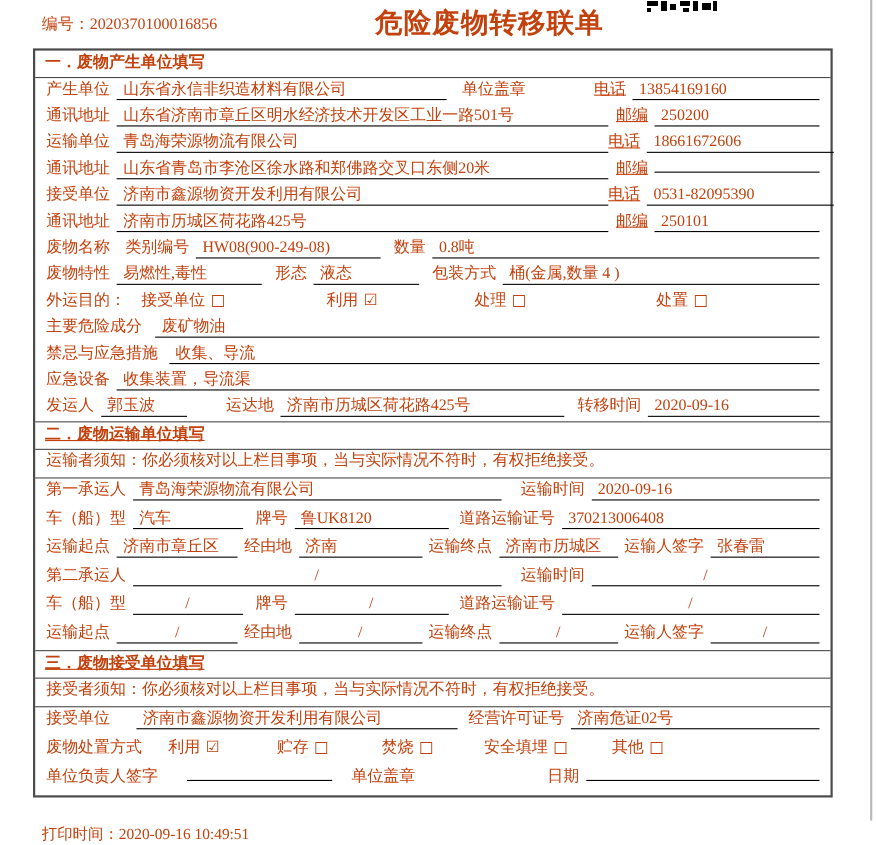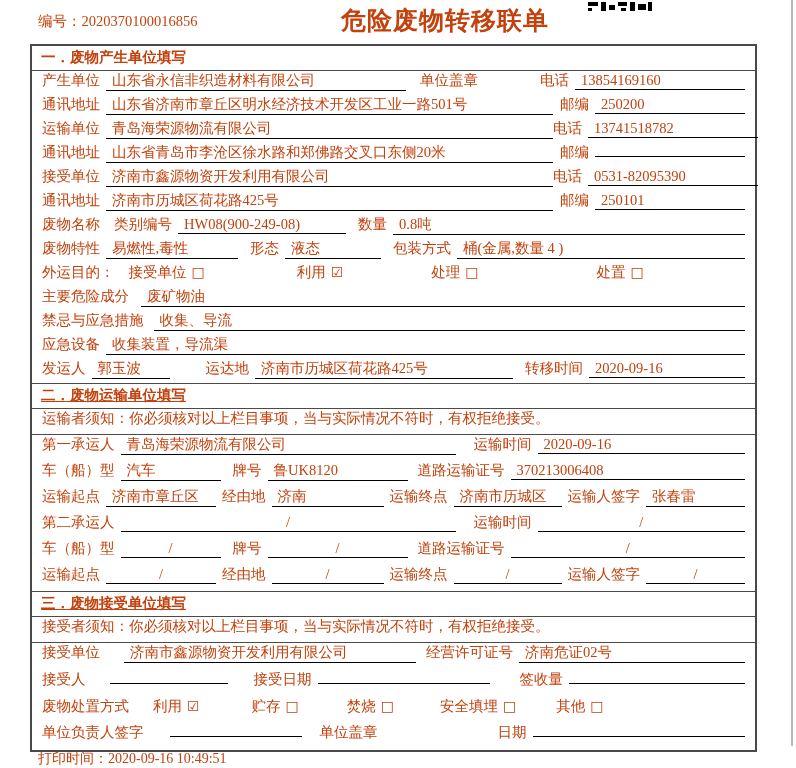--- a/index.html
+++ b/index.html
@@ -20,21 +20,21 @@
   .row{display:flex;align-items:baseline;padding:0 10px;height:24px;box-sizing:border-box;}
   .sec2 .row,.sec3 .row{height:26px;}
   .lbl{white-space:nowrap;flex-shrink:0;}
   .val{border-bottom:1px solid #000;padding:0 6px;white-space:nowrap;overflow:hidden;
        box-sizing:border-box;flex-shrink:0;margin-left:6px;}
   .grow{flex-grow:1;flex-shrink:1;}
   .center{text-align:center;}
   .notice-row{border-bottom:1px solid #4a4a4a;}
   .opt{white-space:nowrap;flex-shrink:0;}
   .box{font-family:"DejaVu Sans",sans-serif;font-size:14px;padding-left:5px;}
-  .pushR{margin-left:auto;}
+  .pushR{margin-left:auto;text-decoration:underline;}
   .print-time{position:absolute;left:38px;top:750px;font-size:14px;white-space:nowrap;}
 </style>
 </head>
 <body>
 
 <div class="page">
 
   <div class="serial"><span>编号：</span><span>2020370100016856</span></div>
 
   <div class="doc-title">危险废物转移联单</div>
@@ -72,21 +72,21 @@
         <span class="lbl">通讯地址</span>
         <span class="val" style="width:447px">山东省济南市章丘区明水经济技术开发区工业一路501号</span>
         <span class="lbl pushR">邮编</span>
         <span class="val" style="width:150px">250200</span>
       </div>
 
       <div class="row">
         <span class="lbl">运输单位</span>
         <span class="val" style="width:447px">青岛海荣源物流有限公司</span>
         <span class="lbl pushR">电话</span>
-        <span class="val" style="width:170px">13741518782</span>
+        <span class="val" style="width:170px">18661672606</span>
       </div>
 
       <div class="row">
         <span class="lbl">通讯地址</span>
         <span class="val" style="width:447px">山东省青岛市李沧区徐水路和郑佛路交叉口东侧20米</span>
         <span class="lbl pushR">邮编</span>
         <span class="val" style="width:150px"></span>
       </div>
 
       <div class="row">
@@ -222,28 +222,20 @@
         <span class="lbl">接受者须知：你必须核对以上栏目事项，当与实际情况不符时，有权拒绝接受。</span>
       </div>
 
       <div class="row" style="height:27px">
         <span class="lbl">接受单位</span>
         <span class="val" style="width:292px;margin-left:24px">济南市鑫源物资开发利用有限公司</span>
         <span class="lbl" style="margin-left:10px">经营许可证号</span>
         <span class="val grow">济南危证02号</span>
       </div>
 
-      <div class="row" style="height:27px">
-        <span class="lbl">接受人</span>
-        <span class="val" style="width:118px;margin-left:24px"></span>
-        <span class="lbl" style="margin-left:26px">接受日期</span>
-        <span class="val" style="width:172px"></span>
-        <span class="lbl" style="margin-left:30px">签收量</span>
-        <span class="val grow"></span>
-      </div>
 
       <div class="row">
         <span class="lbl">废物处置方式</span>
         <span class="opt" style="margin-left:24px"><span>利用</span><span class="box">☑</span></span>
         <span class="opt" style="margin-left:52px"><span>贮存</span><span class="box">□</span></span>
         <span class="opt" style="margin-left:48px"><span>焚烧</span><span class="box">□</span></span>
         <span class="opt" style="margin-left:46px"><span>安全填埋</span><span class="box">□</span></span>
         <span class="opt" style="margin-left:40px"><span>其他</span><span class="box">□</span></span>
       </div>
 

